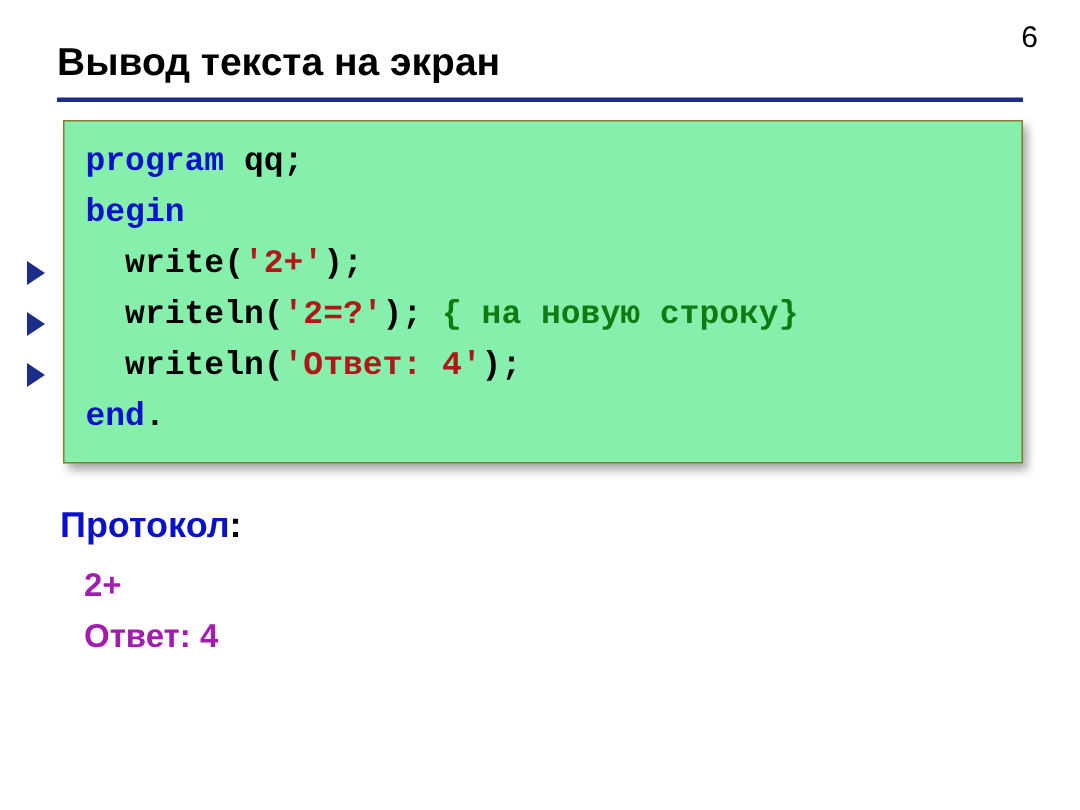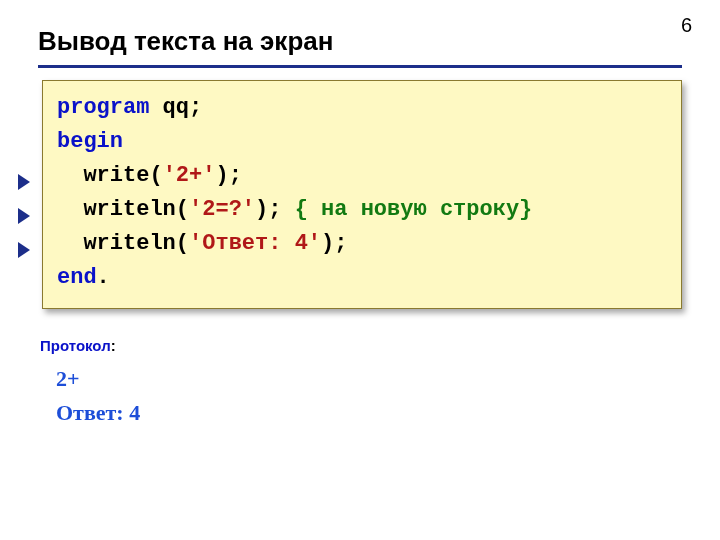--- a/index.html
+++ b/index.html
@@ -35,21 +35,21 @@
   .rule {
     border: 0;
     border-top: 3px solid #1c2e8a;
     margin: 0 0 12px 0;
   }
   .code-area {
     position: relative;
     margin-left: 4px;
   }
   .code-box {
-    background: #fef9c3;
+    background: #86efac;
     border: 1px solid #8a7a30;
     box-shadow: 3px 4px 6px rgba(0,0,0,0.35);
     padding: 10px 14px 12px 14px;
     font-family: "Courier New", Courier, monospace;
     font-size: 22px;
     line-height: 1.55;
     font-weight: bold;
     color: #000;
     white-space: pre;
   }
@@ -64,30 +64,30 @@
     width: 0; height: 0;
     border-top: 8px solid transparent;
     border-bottom: 8px solid transparent;
     border-left: 12px solid #1c2e8a;
   }
   .b1 { top: 94px; }
   .b2 { top: 128px; }
   .b3 { top: 162px; }
   .proto-label {
     margin: 28px 0 8px 2px;
-    font-size: 15px;
+    font-size: 24px;
     color: #0a12c9;
     font-weight: bold;
   }
   .proto-label .colon { color: #000; }
   .proto {
-    font-family: Liberation Serif, serif;
+    font-family: Liberation Sans, sans-serif;
     font-size: 22px;
     font-weight: bold;
-    color: #1d4ed8;
+    color: #a21caf;
     line-height: 1.55;
     margin-left: 18px;
     white-space: pre;
   }
 </style>
 </head>
 <body>
 
 <div class="slide">
 

